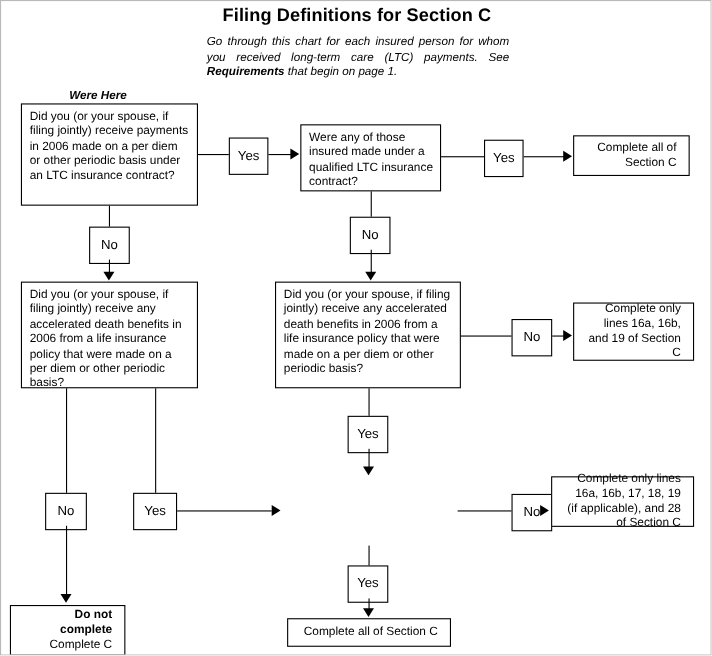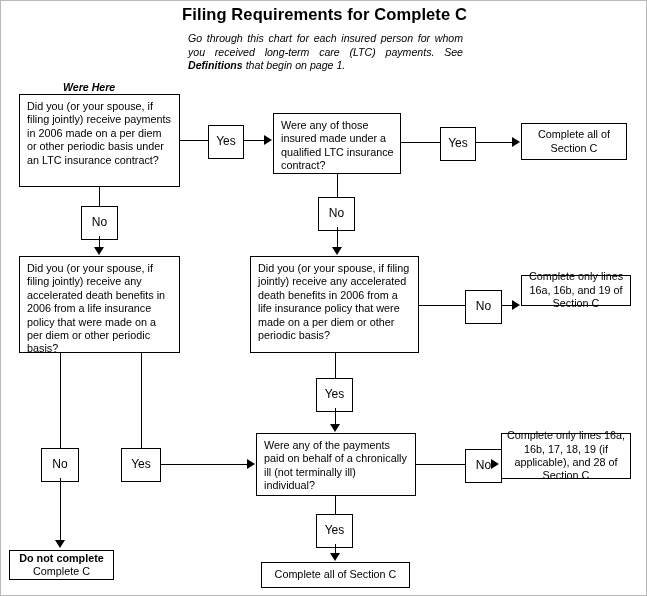--- a/index.html
+++ b/index.html
@@ -58,21 +58,21 @@
   .node {
     position: absolute;
     border: 1.4px solid #000;
     background: #ffffff;
     box-sizing: border-box;
     font-size: 10.8px;
     line-height: 13.4px;
     padding: 5px 6px 4px 7px;
   }
   .node.q { text-align: left; }
-  .node.term { text-align: center; display: flex; align-items: center; justify-content: center; padding: 3px 0; }
+  .node.term { text-align: right; display: flex; align-items: center; justify-content: center; padding: 3px 11px; }
   .node.term span { display: block; width: 100%; }
   .node.label {
     text-align: left;
     display: flex;
     align-items: center;
     justify-content: center;
     padding: 16px;
     font-size: 12px;
   }
   .bold { font-weight: bold; }
@@ -98,23 +98,23 @@
     border-top: 5px solid transparent;
     border-bottom: 5px solid transparent;
     border-left: 8px solid #000;
   }
 </style>
 </head>
 <body>
 
 <div id="page">
 
-  <div class="title">Filing Requirements for Complete C</div>
-
-  <div class="intro"><span>Go through this chart for each insured person for whom you received long-term care (LTC) payments. See </span><b>Definitions</b><span> that begin on page 1.</span></div>
+  <div class="title">Filing Definitions for Section C</div>
+
+  <div class="intro"><span>Go through this chart for each insured person for whom you received long-term care (LTC) payments. See </span><b>Requirements</b><span> that begin on page 1.</span></div>
 
   <div class="start-here">Were Here</div>
 
   <div class="node q" style="left:18px; top:93px; width:161px; height:93px;">Did you (or your spouse, if filing jointly) receive payments in 2006 made on a per diem or other periodic basis under an LTC insurance contract?</div>
 
   <div class="node label" style="left:207px; top:124px; width:36px; height:30px;">Yes</div>
 
   <div class="node q" style="left:272px; top:112px; width:128px; height:61px;">Were any of those insured made under a qualified LTC insurance contract?</div>
 
   <div class="node label" style="left:439px; top:126px; width:36px; height:30px;">Yes</div>
@@ -126,41 +126,40 @@
   <div class="node label" style="left:80px; top:205px; width:37px; height:30px;">No</div>
 
   <div class="node label" style="left:317px; top:196px; width:37px; height:30px;">No</div>
 
   <div class="node q" style="left:18px; top:255px; width:161px; height:97px;">Did you (or your spouse, if filing jointly) receive any accelerated death benefits in 2006 from a life insurance policy that were made on a per diem or other periodic basis?</div>
 
   <div class="node q" style="left:249px; top:255px; width:169px; height:97px;">Did you (or your spouse, if filing jointly) receive any accelerated death benefits in 2006 from a life insurance policy that were made on a per diem or other periodic basis?</div>
 
   <div class="node label" style="left:464px; top:289px; width:37px; height:30px;">No</div>
 
-  <div class="node term" style="left:520px; top:274px; width:110px; height:31px;">
+  <div class="node term" style="left:520px; top:274px; width:110px; height:53px;">
     <span>Complete only lines 16a, 16b, and 19 of Section C</span>
   </div>
 
   <div class="node label" style="left:315px; top:377px; width:37px; height:30px;">Yes</div>
 
-  <div class="node q" style="left:255px; top:432px; width:160px; height:63px;">Were any of the payments paid on behalf of a chronically ill (not terminally ill) individual?</div>
 
   <div class="node label" style="left:40px; top:447px; width:38px; height:30px;">No</div>
 
   <div class="node label" style="left:120px; top:447px; width:40px; height:30px;">Yes</div>
 
   <div class="node label" style="left:464px; top:448px; width:37px; height:30px;">No</div>
 
   <div class="node term" style="left:500px; top:432px; width:130px; height:46px;">
     <span>Complete only lines 16a, 16b, 17, 18, 19 (if applicable), and 28 of Section C</span>
   </div>
 
   <div class="node label" style="left:315px; top:513px; width:37px; height:30px;">Yes</div>
 
-  <div class="node term" style="left:8px; top:549px; width:105px; height:30px;">
+  <div class="node term" style="left:8px; top:549px; width:105px; height:46px;">
     <span><b class="bold">Do not complete</b><br><span>Complete C</span></span>
   </div>
 
   <div class="node term" style="left:260px; top:561px; width:149px; height:26px;">
     <span>Complete all of Section C</span>
   </div>
 
   <div class="ln h" style="left:179px; top:138.5px; width:28px;"></div>
 
   <div class="ln h" style="left:243px; top:138.5px; width:21px;"></div>

